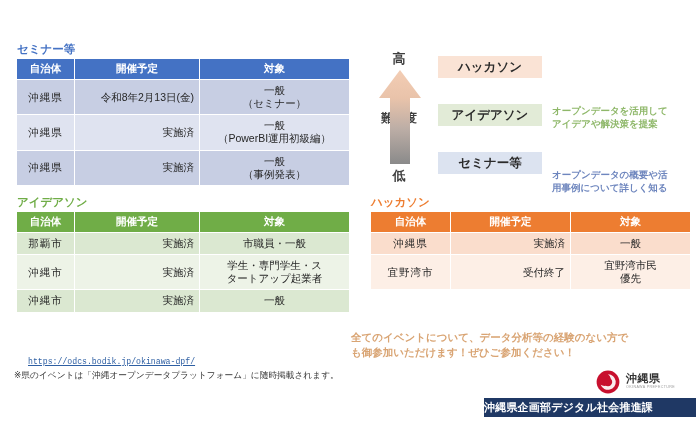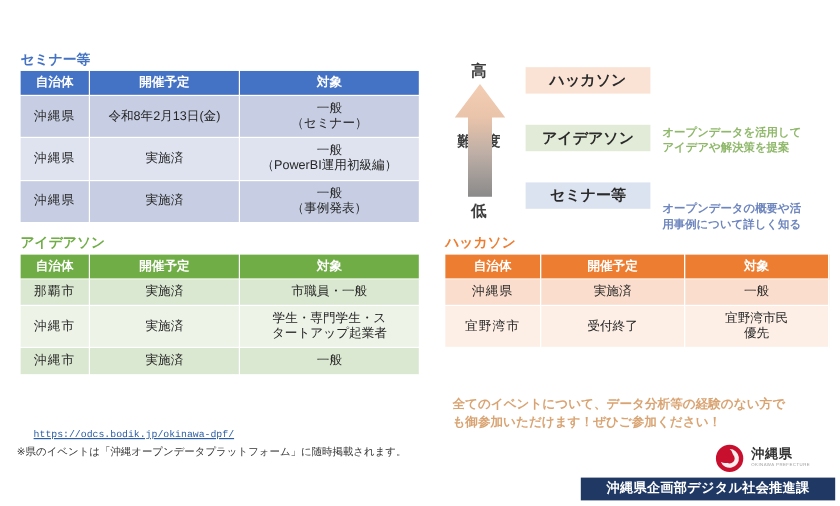--- a/index.html
+++ b/index.html
@@ -37,21 +37,21 @@
   table.tbl th{
     color:#ffffff;font-weight:bold;
     padding:3px 2px;font-size:10.5px;
     border:1px solid #ffffff;
   }
   table.tbl td{
     padding:4px 5px;border:1px solid #ffffff;
     vertical-align:middle;line-height:1.25;
   }
   .c-name{text-align:center;letter-spacing:1px;}
-  .c-date{text-align:center;}
+  .c-date{text-align:right;}
   .c-target{text-align:center;}
 
   
   #tbl-seminar{left:16px;top:58px;width:333px;}
   #tbl-seminar th{background:#4472C4;}
   #tbl-seminar tr.r-odd td{background:#C7CEE3;}
   #tbl-seminar tr.r-even td{background:#DFE3F0;}
 
   
   #tbl-ideathon{left:16px;top:211px;width:333px;}
@@ -92,21 +92,21 @@
   .lvl-desc{
     position:absolute;left:186px;width:142px;
     font-size:9.5px;line-height:1.38;font-weight:bold;
   }
   .d-hack{top:10px;color:#C8956A;}
   .d-idea{top:58px;color:#8FB86A;}
   .d-sem{top:122px;color:#6E86BE;}
 
   
   .callout{
-    position:absolute;left:377px;top:330px;width:320px;
+    position:absolute;left:351px;top:330px;width:320px;
     font-size:10.5px;line-height:1.45;font-weight:bold;color:#D9A473;
   }
 
   
   .notes{
     position:absolute;left:14px;top:355px;width:440px;
     font-size:8.7px;line-height:1.55;color:#333;
   }
   .notes div{white-space:nowrap;}
   .note-link{
@@ -124,21 +124,21 @@
     position:absolute;left:30px;top:1px;
     font-size:11px;font-weight:bold;color:#333;letter-spacing:0.5px;
   }
   .logo-sub{
     position:absolute;left:30px;top:15px;
     font-size:3.6px;color:#9a9a9a;letter-spacing:0.4px;white-space:nowrap;
   }
   .deptbar{
     position:absolute;left:484px;top:398px;width:212px;height:19px;
     background:#1F3864;color:#fff;font-size:11px;font-weight:bold;
-    text-align:center;line-height:19px;letter-spacing:0.2px;
+    text-align:left;line-height:19px;letter-spacing:0.2px;
   }
 </style>
 </head>
 <body>
 
 <div class="slide">
 
 
   <div class="cap cap-seminar">セミナー等</div>
   <table class="tbl" id="tbl-seminar">

